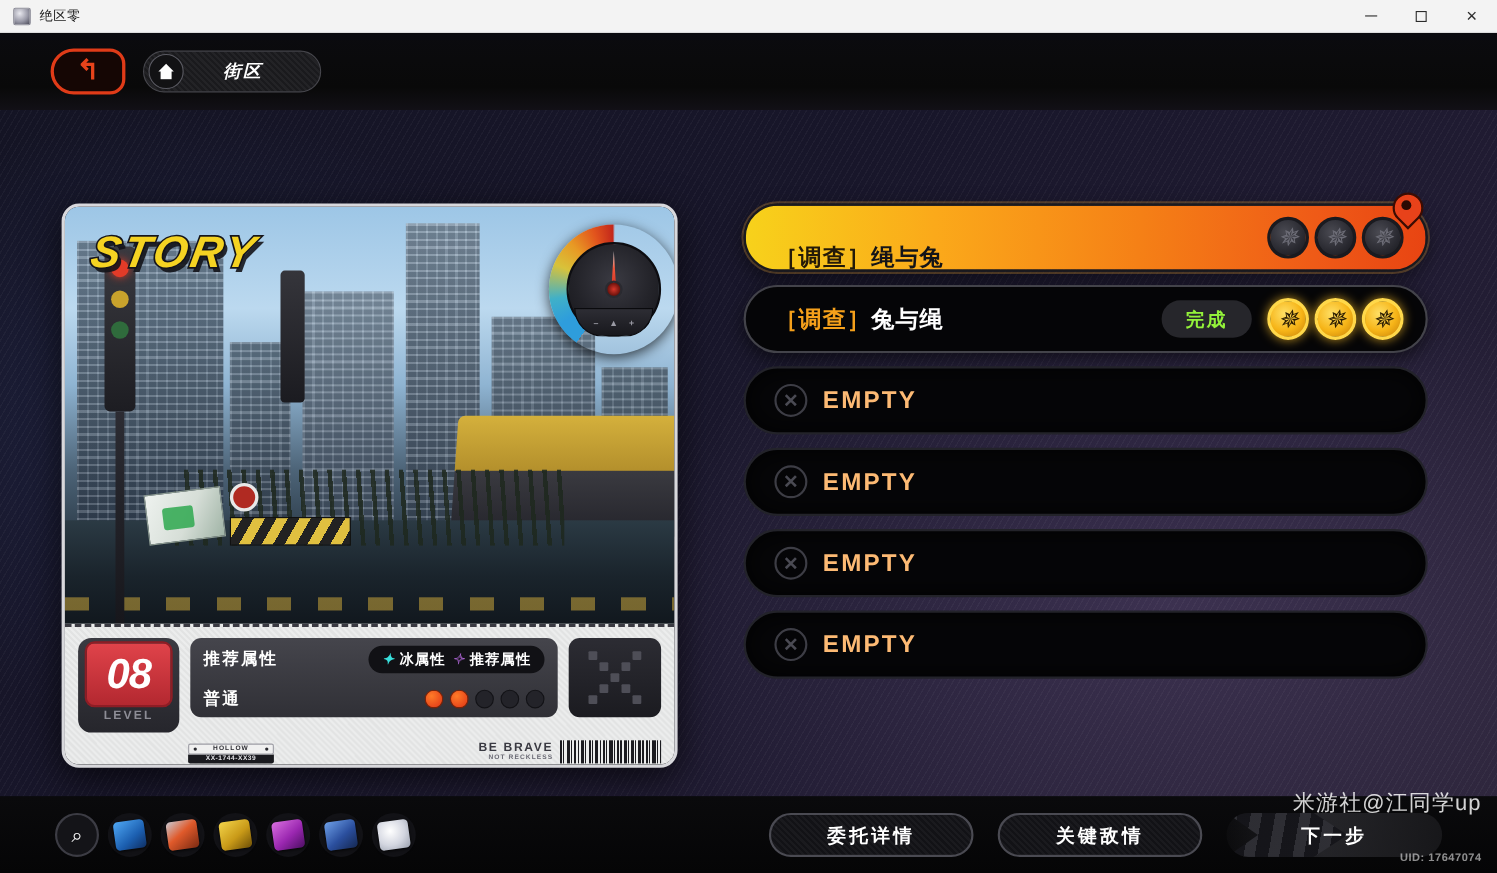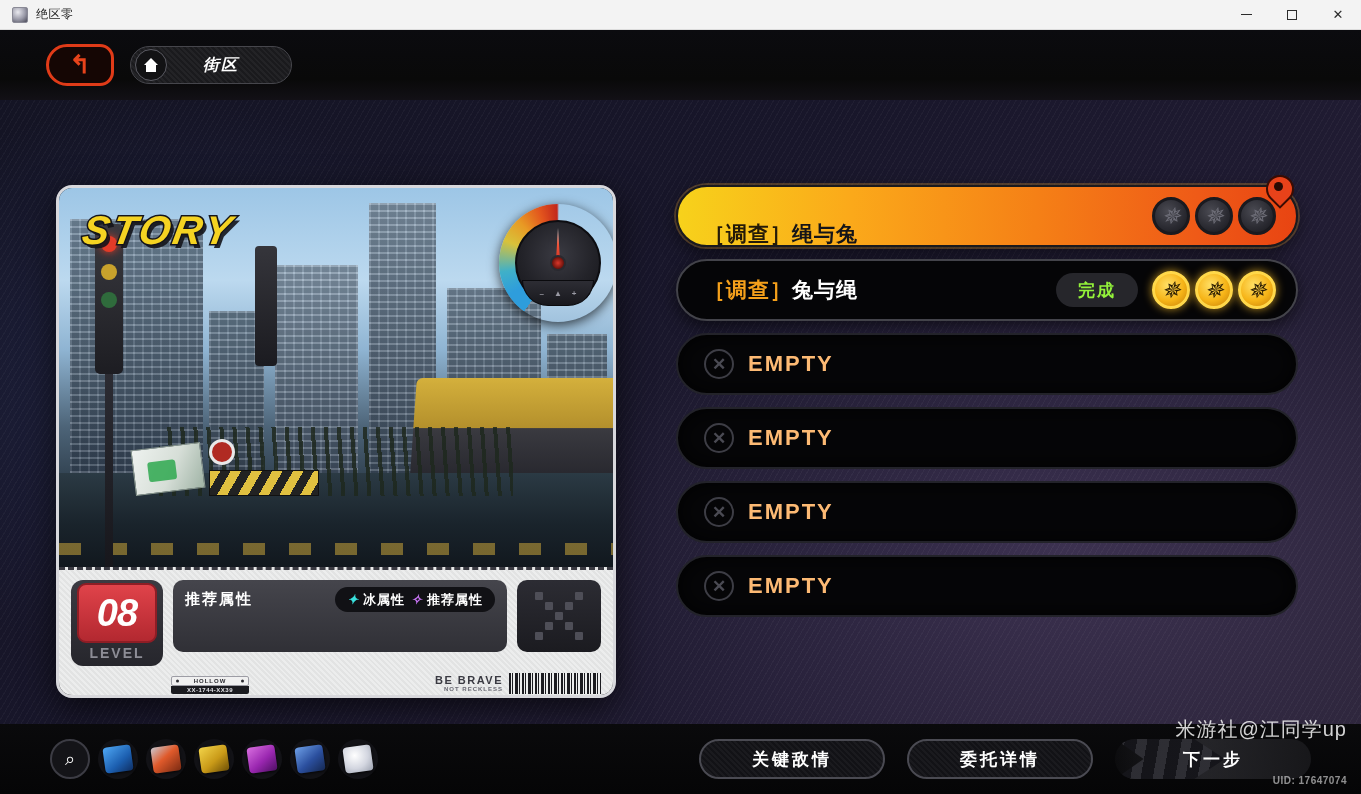--- a/index.html
+++ b/index.html
@@ -214,21 +214,21 @@
     display:flex; flex-direction:column; align-items:center; justify-content:flex-start;
     padding-top:3px; position:relative;
   }
   .level-num {
     width: 80px; height: 60px; border-radius: 9px;
     background: linear-gradient(180deg,#e0434a 0%, #b32830 100%);
     display:flex; align-items:center; justify-content:center;
     color:#fff; font-size:38px; font-weight:900; font-style:italic; letter-spacing:-1px;
     border: 2px solid #8e1d25;
   }
-  .level-label { color:#8d8d96; font-size:14px; font-weight:900; letter-spacing:2px; margin-top:2px; }
+  .level-label { color:#8d8d96; font-size:11px; font-weight:900; letter-spacing:2px; margin-top:2px; }
 
   .info-mid { flex: 1; }
   .attr-panel {
     height: 72px; border-radius: 10px;
     background: linear-gradient(180deg,#45454c 0%, #303036 100%);
     padding: 7px 12px; display:flex; flex-direction:column; justify-content:space-between;
   }
   .attr-line { display:flex; align-items:center; }
   .attr-title { color:#fff; font-size:15px; font-weight:800; letter-spacing:2px; }
   .elem-pill {
@@ -484,20 +484,30 @@
                     <span class="elem">
                       <i class="ice-ico">✦</i>
                       <b>冰属性</b>
                     </span>
                     <span class="elem">
                       <i class="ether-ico">✧</i>
                       <b>推荐属性</b>
                     </span>
                   </span>
                 </div>
+                <div class="attr-line">
+                  <span class="attr-title">普通</span>
+                  <span class="dots">
+                    <i class="dot on"></i>
+                    <i class="dot on"></i>
+                    <i class="dot"></i>
+                    <i class="dot"></i>
+                    <i class="dot"></i>
+                  </span>
+                </div>
               </div>
             </div>
             <div class="xbox">
               <div class="xgrid">
                 <span></span>
                   <span class="off"></span>
                   <span class="off"></span>
                   <span class="off"></span>
                   <span></span>
                 <span class="off"></span>
@@ -603,22 +613,22 @@
           </div>
         <div class="tool item">
             <span class="chip c5"></span>
           </div>
         <div class="tool item white">
             <span class="chip c6"></span>
           </div>
       </div>
 
       <div class="actions">
+        <div class="act-btn">委托详情</div>
         <div class="act-btn">关键敌情</div>
-        <div class="act-btn">委托详情</div>
         <div class="act-btn primary">
             <span>下一步</span>
           </div>
       </div>
     </div>
 
     <div class="watermark">
       <div class="wm-main">米游社@江同学up</div>
       <div class="wm-uid">UID: 17647074</div>
     </div>

